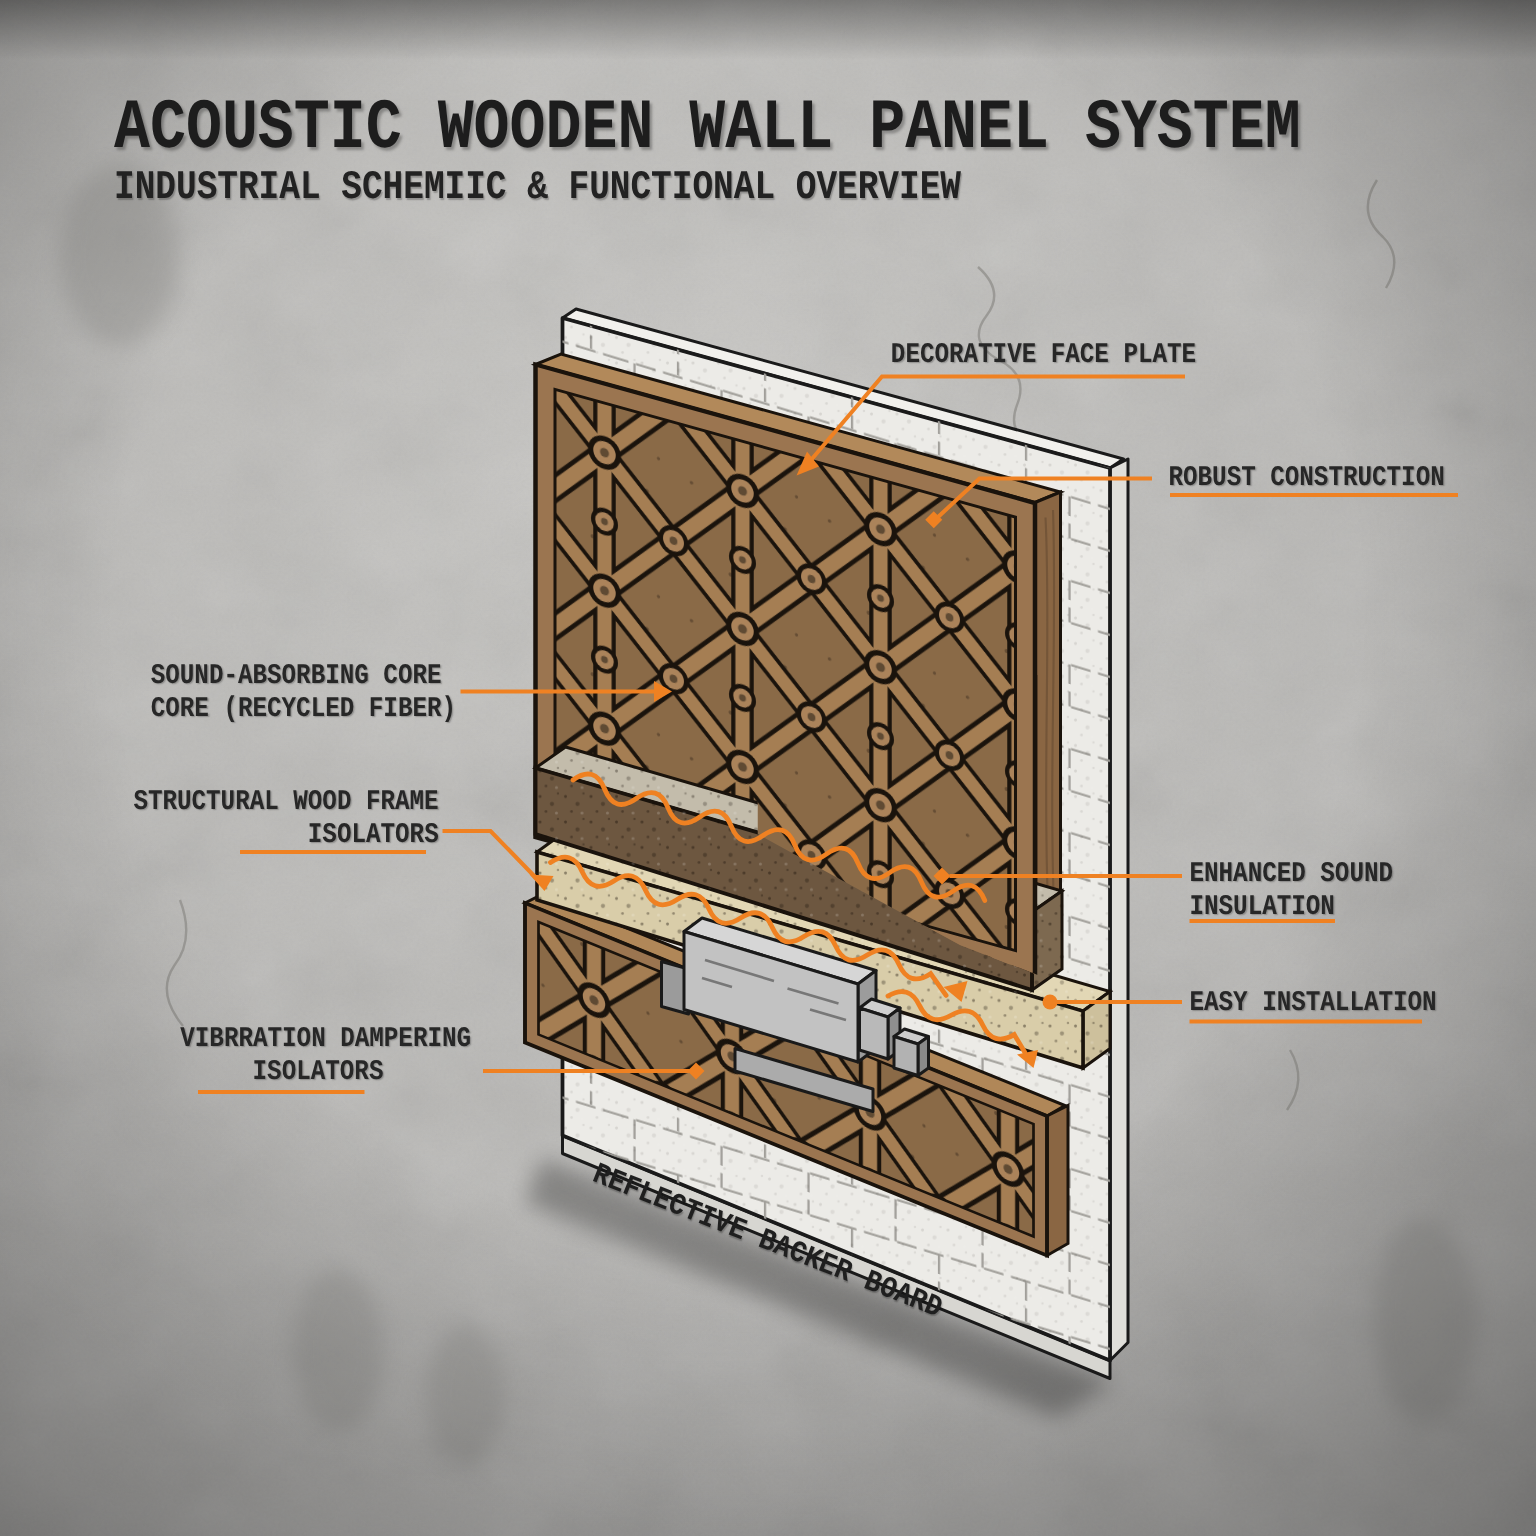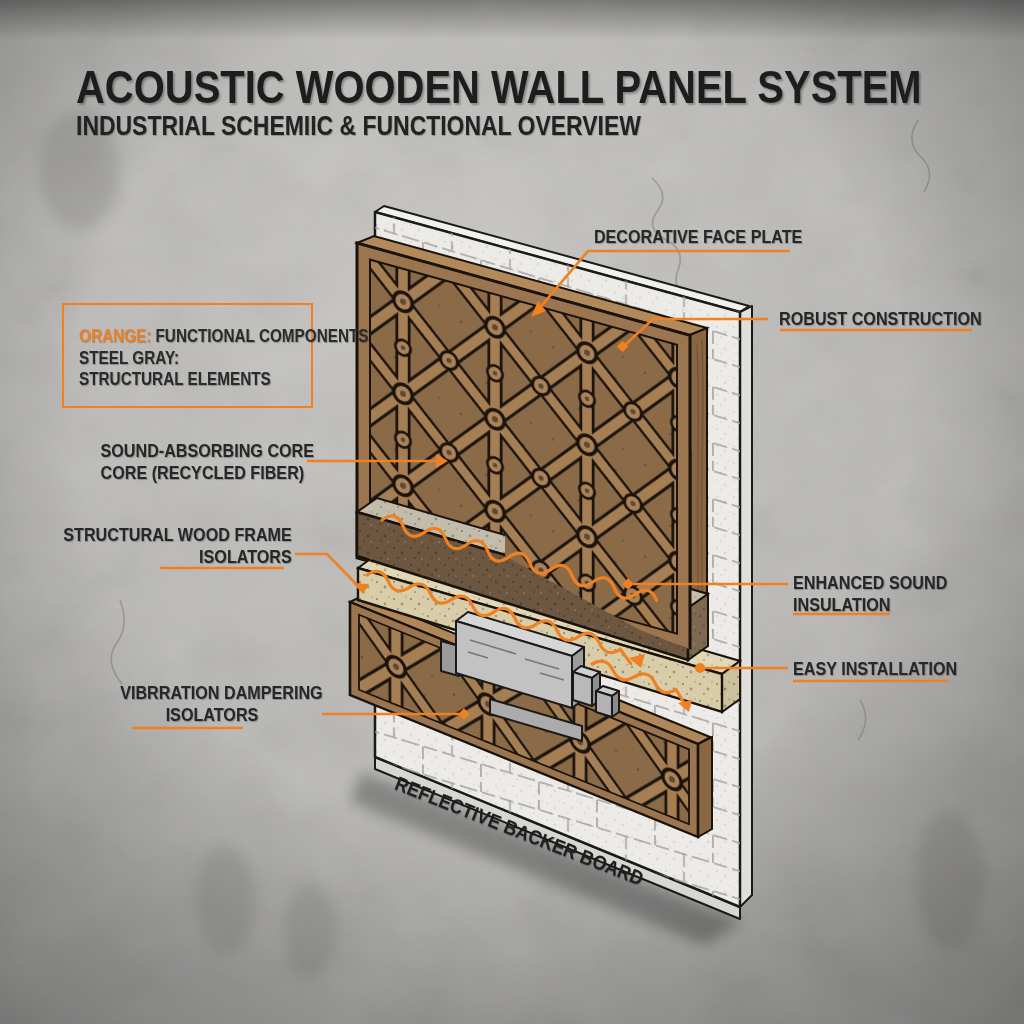--- a/index.html
+++ b/index.html
@@ -1,18 +1,18 @@
 <!DOCTYPE html>
 <html><head>
 <meta charset="utf-8">
 <style>
   html,body{margin:0;padding:0;background:#7e7d7b;}
   .stage{
     position:relative;width:1024px;height:1024px;overflow:hidden;
-    font-family:Liberation Sans, sans-serif;
+    font-family:Liberation Mono, monospace;
     background:#b2b1af;
   }
   .bg-svg,.fg-svg{position:absolute;left:0;top:0;}
   
   .txt{position:absolute;font-weight:700;color:#272727;transform:scaleX(.85);white-space:nowrap;}
   .title{
     left:76px;top:62px;font-size:47px;line-height:49px;color:#1d1d1d;
     transform-origin:left top;text-shadow:2px 2px 2px rgba(0,0,0,.28);
   }
   .subtitle{
@@ -277,27 +277,20 @@
       <polygon points="363,594 353,583 369,584"></polygon>
       <rect x="624" y="580" width="8" height="8" transform="rotate(45 628 584)"></rect>
       <circle cx="700" cy="668" r="5"></circle>
       <rect x="460" y="710" width="8" height="8" transform="rotate(45 464 714)"></rect>
     </g>
   </svg>
 
   <div class="txt title">ACOUSTIC WOODEN WALL PANEL SYSTEM</div>
   <div class="txt subtitle">INDUSTRIAL SCHEMIIC &amp; FUNCTIONAL OVERVIEW</div>
 
-  <div class="legend">
-    <div class="legend-inner">
-      <div><span class="orange-txt">ORANGE:</span><span> FUNCTIONAL COMPONENTS</span></div>
-      <div>STEEL GRAY:</div>
-      <div>STRUCTURAL ELEMENTS</div>
-    </div>
-  </div>
 
   <div class="txt lbl lbl-dec">DECORATIVE FACE PLATE</div>
   <div class="txt lbl lbl-robust">ROBUST CONSTRUCTION</div>
   <div class="txt lbl lbl-sound">
     <div>SOUND-ABSORBING CORE</div>
     <div>CORE (RECYCLED FIBER)</div>
   </div>
   <div class="txt lbl lbl-struct">
     <div>STRUCTURAL WOOD FRAME</div>
     <div>ISOLATORS</div>

